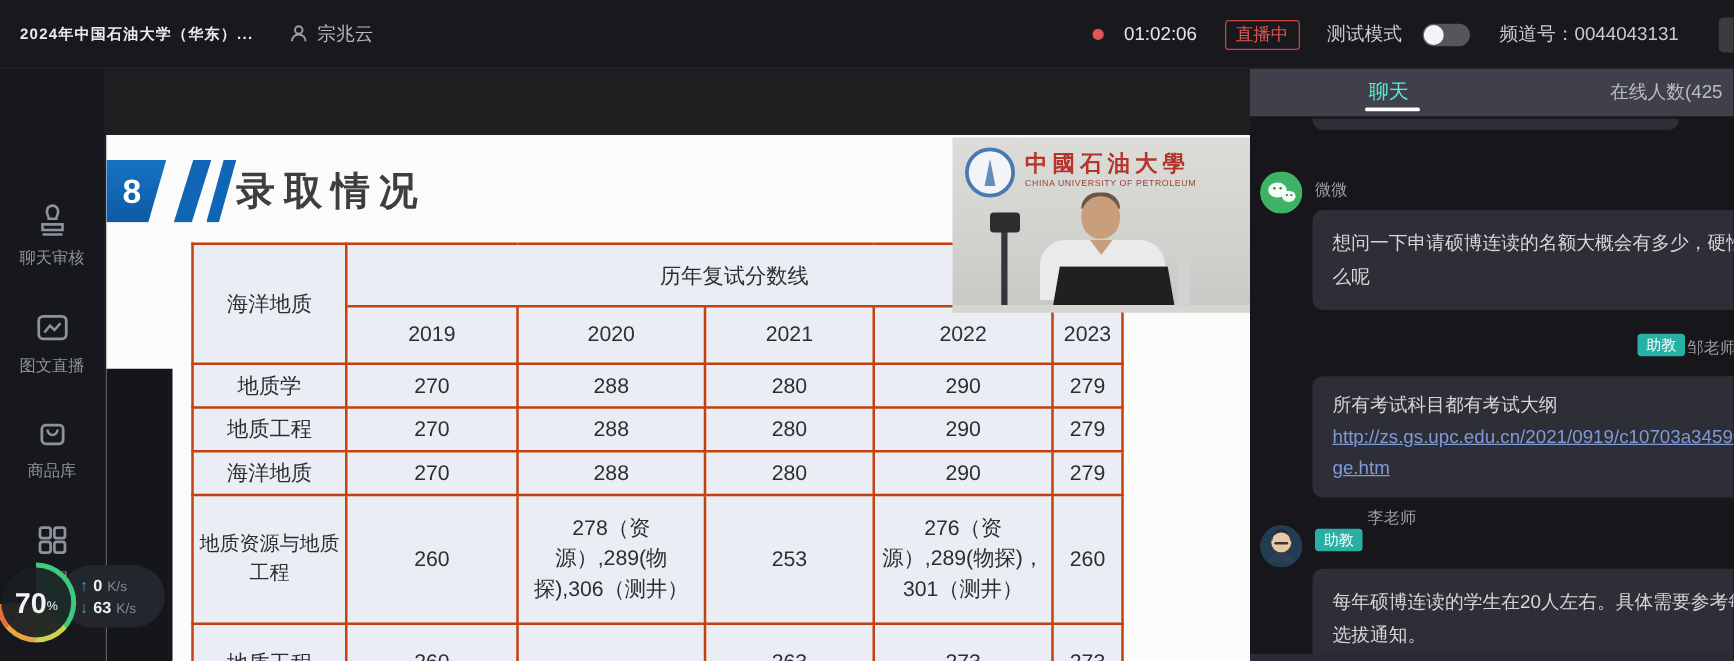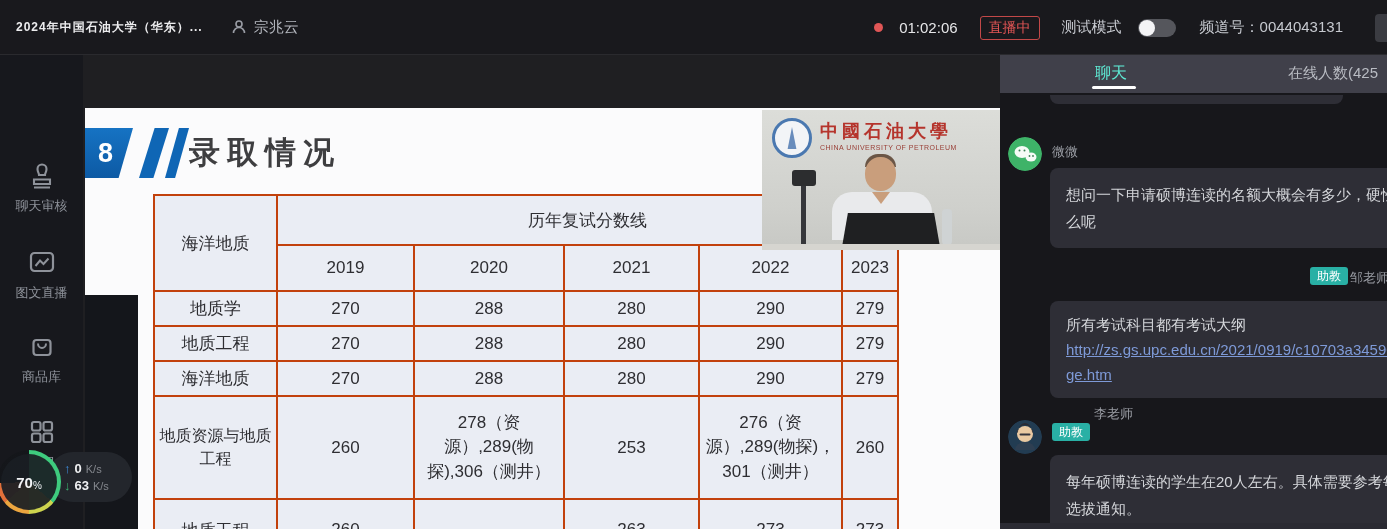--- a/index.html
+++ b/index.html
@@ -33,21 +33,21 @@
               display:flex; flex-direction:column; justify-content:center; gap:2px; padding-left:16px; }
   .net-row { display:flex; align-items:baseline; gap:4px; font-size:13px; }
   .net-row .arrow-up { color:#3f8fde; font-weight:bold; }
   .net-row .arrow-dn { color:#3bb06e; font-weight:bold; }
   .net-row .val { color:#f0f1f3; font-weight:bold; }
   .net-row .unit { color:#84878d; font-size:11px; }
   .gauge { position:absolute; left:-3px; top:395px; width:64px; height:64px; border-radius:50%; z-index:6;
            background:conic-gradient(#3ecb7e 0 130deg,#cdd44e 130deg 180deg,#eba53f 180deg 230deg,#e2703a 230deg 268deg,rgba(20,22,26,0.9) 268deg); }
   .gauge .inner { position:absolute; left:4px; top:4px; width:56px; height:56px; border-radius:50%; background:rgba(26,30,36,0.93);
                   display:flex; align-items:center; justify-content:center; color:#f2f3f5; }
-  .gauge .pct { font-size:15px; font-weight:bold; }
+  .gauge .pct { font-size:23px; font-weight:bold; }
   .gauge .pct-sign { font-size:10px; margin-top:6px; }
 
   
   .main { position:absolute; left:83px; top:55px; width:917px; height:474px; background:#1f1f22; overflow:hidden; }
   .slide { position:absolute; left:2px; top:53px; width:915px; height:421px; background:#fbfbfc; overflow:hidden; }
   .slide-dark-band { position:absolute; left:0; top:187px; width:53px; height:234px; background:#14161b; }
   .badge8 { position:absolute; left:0; top:20px; width:48px; height:50px; background:linear-gradient(180deg,#1673c3,#0d5aa4);
             clip-path:polygon(0 0,100% 0,70% 100%,0 100%); color:#fff; font-size:27px; font-weight:bold;
             display:flex; align-items:center; padding-left:13px; }
   .slash { position:absolute; top:20px; height:50px; background:#0f66b5; }

